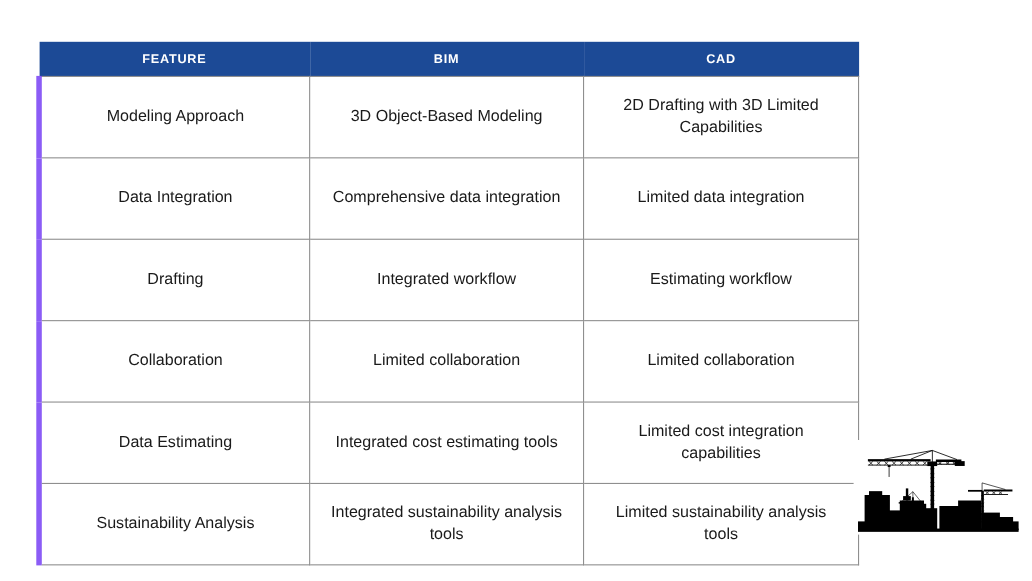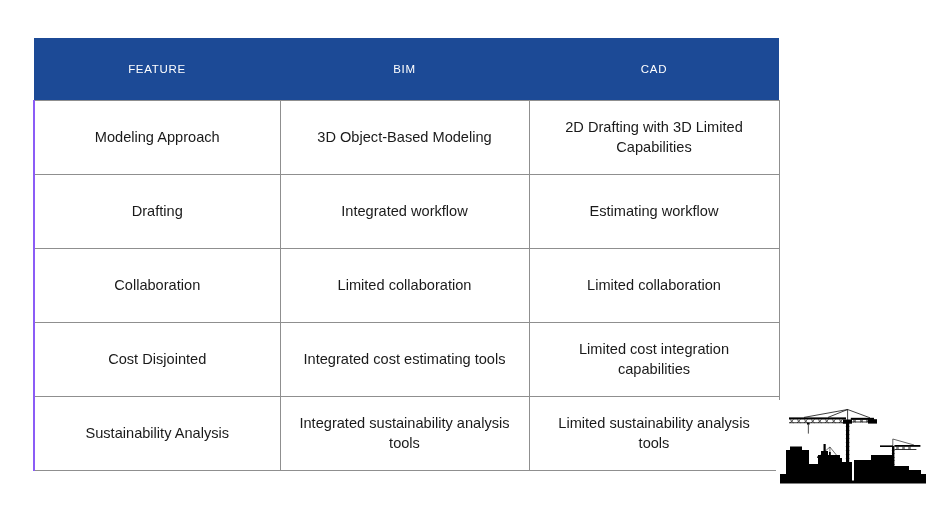--- a/index.html
+++ b/index.html
@@ -31,44 +31,44 @@
   #comparison-table col.c-bim     { width: 249px; }
   #comparison-table col.c-cad     { width: 250px; }
 
   
   thead tr.head-row {
     background: #1c4a96;
   }
   thead th {
     color: #ffffff;
     font-size: 11.5px;
-    font-weight: normal;
+    font-weight: bold;
     letter-spacing: 0.7px;
     text-align: center;
-    height: 62px;
+    height: 31px;
     padding: 0 6px;
     border: none;
     vertical-align: middle;
   }
 
   
   tbody td {
     text-align: center;
     vertical-align: middle;
     font-size: 14.6px;
     color: #1a1a1a;
     line-height: 1.33;
     padding: 8px 12px;
     height: 57px;
     border-right: 1px solid #8f8f8f;
     border-bottom: 1px solid #8f8f8f;
     background: #ffffff;
   }
   tbody tr td:first-child {
-    border-left: 2px solid #8b5cf6;
+    border-left: 5px solid #8b5cf6;
   }
   tbody tr:first-child td {
     border-top: 1px solid #8f8f8f;
   }
   tbody tr:last-child td {
     border-bottom: 1.5px solid #8f8f8f;
   }
 
   
   #construction-silhouette {
@@ -101,31 +101,36 @@
       <th>CAD</th>
     </tr>
   </thead>
   <tbody>
     <tr>
       <td>Modeling Approach</td>
       <td>3D Object-Based Modeling</td>
       <td>2D Drafting with 3D Limited Capabilities</td>
     </tr>
     <tr>
+      <td>Data Integration</td>
+      <td>Comprehensive data integration</td>
+      <td>Limited data integration</td>
+    </tr>
+    <tr>
       <td>Drafting</td>
       <td>Integrated workflow</td>
       <td>Estimating workflow</td>
     </tr>
     <tr>
       <td>Collaboration</td>
       <td>Limited collaboration</td>
       <td>Limited collaboration</td>
     </tr>
     <tr>
-      <td>Cost Disjointed</td>
+      <td>Data Estimating</td>
       <td>Integrated cost estimating tools</td>
       <td>Limited cost integration capabilities</td>
     </tr>
     <tr>
       <td>Sustainability Analysis</td>
       <td>Integrated sustainability analysis tools</td>
       <td>Limited sustainability analysis tools</td>
     </tr>
   </tbody>
 </table>

